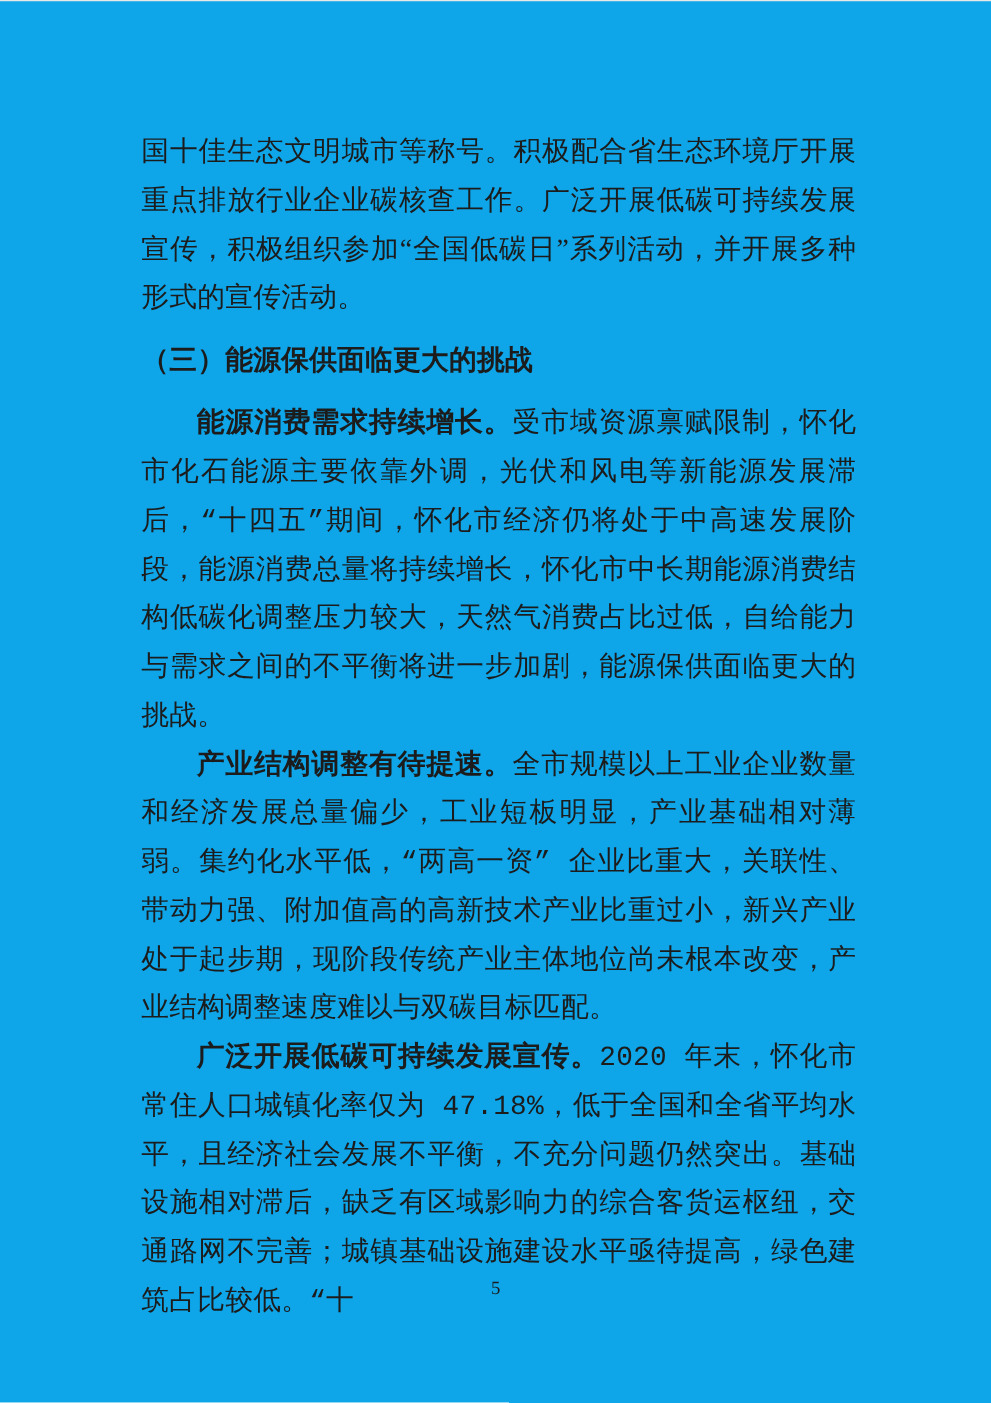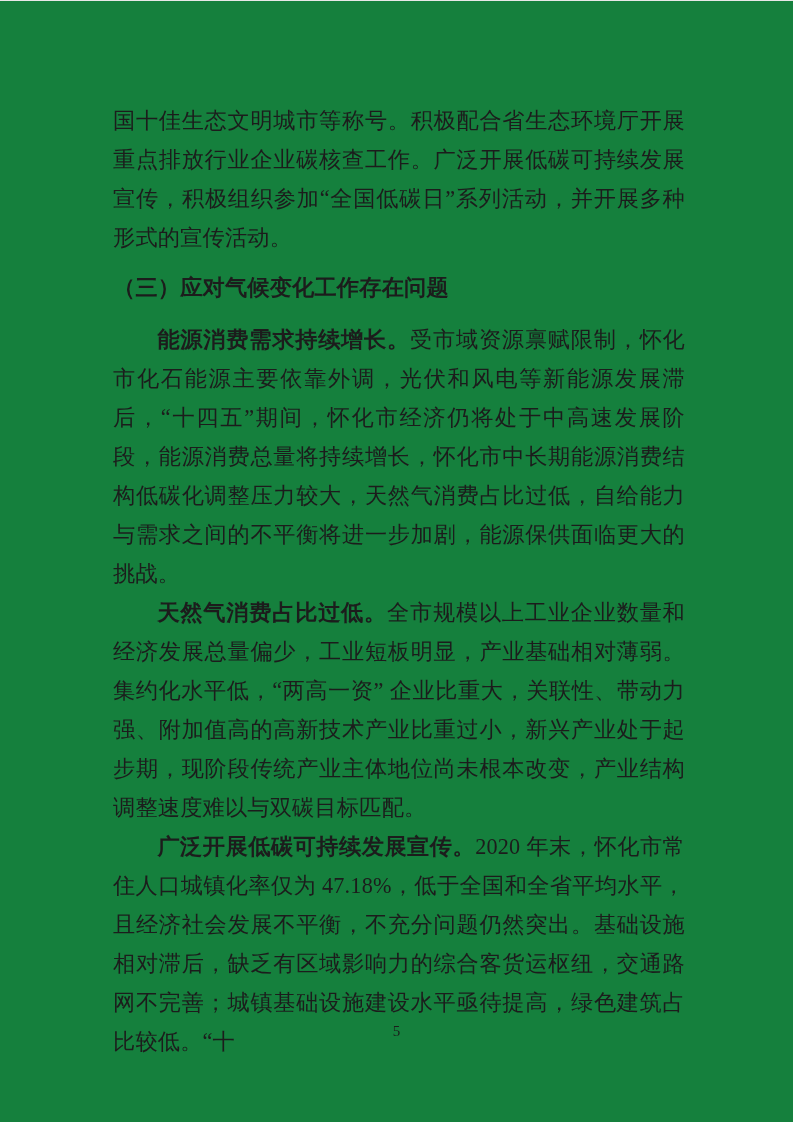--- a/index.html
+++ b/index.html
@@ -4,21 +4,21 @@
 <style>
   html, body {
     margin: 0;
     padding: 0;
     background: #ffffff;
   }
   .page {
     position: relative;
     width: 793px;
     height: 1122px;
-    background: #15803d;
+    background: #0ea5e9;
     overflow: hidden;
     font-family: "Liberation Serif", "DejaVu Serif", serif;
     color: #1c1c1c;
   }
   .page-edge {
     position: absolute;
     top: 0; left: 0; right: 0;
     height: 1px;
     background: #e8e8e8;
   }
@@ -32,20 +32,21 @@
     margin: 0;
     font-size: 22.2px;
     line-height: 39px;
     text-align: justify;
     text-justify: inter-ideograph;
     letter-spacing: 0.2px;
     word-break: break-all;
   }
   .para.indent {
     text-indent: 2em;
+    font-family: Liberation Mono, monospace;
   }
   .section-heading {
     margin: 11px 0 13px 0;
     font-size: 22.2px;
     line-height: 39px;
     font-weight: bold;
     letter-spacing: 0.2px;
   }
   .lead {
     font-weight: bold;
@@ -66,28 +67,28 @@
 
 <div class="page">
   <div class="page-edge"></div>
 
   <div class="content">
 
     <p class="para">
       <span>国十佳生态文明城市等称号。积极配合省生态环境厅开展重点排放行业企业碳核查工作。广泛开展低碳可持续发展宣传，积极组织参加“全国低碳日”系列活动，并开展多种形式的宣传活动。</span>
     </p>
 
-    <h3 class="section-heading">（三）应对气候变化工作存在问题</h3>
+    <h3 class="section-heading">（三）能源保供面临更大的挑战</h3>
 
     <p class="para indent">
       <span class="lead">能源消费需求持续增长。</span><span>受市域资源禀赋限制，怀化市化石能源主要依靠外调，光伏和风电等新能源发展滞后，“十四五”期间，怀化市经济仍将处于中高速发展阶段，能源消费总量将持续增长，怀化市中长期能源消费结构低碳化调整压力较大，天然气消费占比过低，自给能力与需求之间的不平衡将进一步加剧，能源保供面临更大的挑战。</span>
     </p>
 
     <p class="para indent">
-      <span class="lead">天然气消费占比过低。</span><span>全市规模以上工业企业数量和经济发展总量偏少，工业短板明显，产业基础相对薄弱。集约化水平低，“两高一资” 企业比重大，关联性、带动力强、附加值高的高新技术产业比重过小，新兴产业处于起步期，现阶段传统产业主体地位尚未根本改变，产业结构调整速度难以与双碳目标匹配。</span>
+      <span class="lead">产业结构调整有待提速。</span><span>全市规模以上工业企业数量和经济发展总量偏少，工业短板明显，产业基础相对薄弱。集约化水平低，“两高一资” 企业比重大，关联性、带动力强、附加值高的高新技术产业比重过小，新兴产业处于起步期，现阶段传统产业主体地位尚未根本改变，产业结构调整速度难以与双碳目标匹配。</span>
     </p>
 
     <p class="para indent">
       <span class="lead">广泛开展低碳可持续发展宣传。</span><span>2020 年末，怀化市常住人口城镇化率仅为 47.18%，低于全国和全省平均水平，且经济社会发展不平衡，不充分问题仍然突出。基础设施相对滞后，缺乏有区域影响力的综合客货运枢纽，交通路网不完善；城镇基础设施建设水平亟待提高，绿色建筑占比较低。“十</span>
     </p>
 
   </div>
 
   <div class="page-number">5</div>
 </div>

